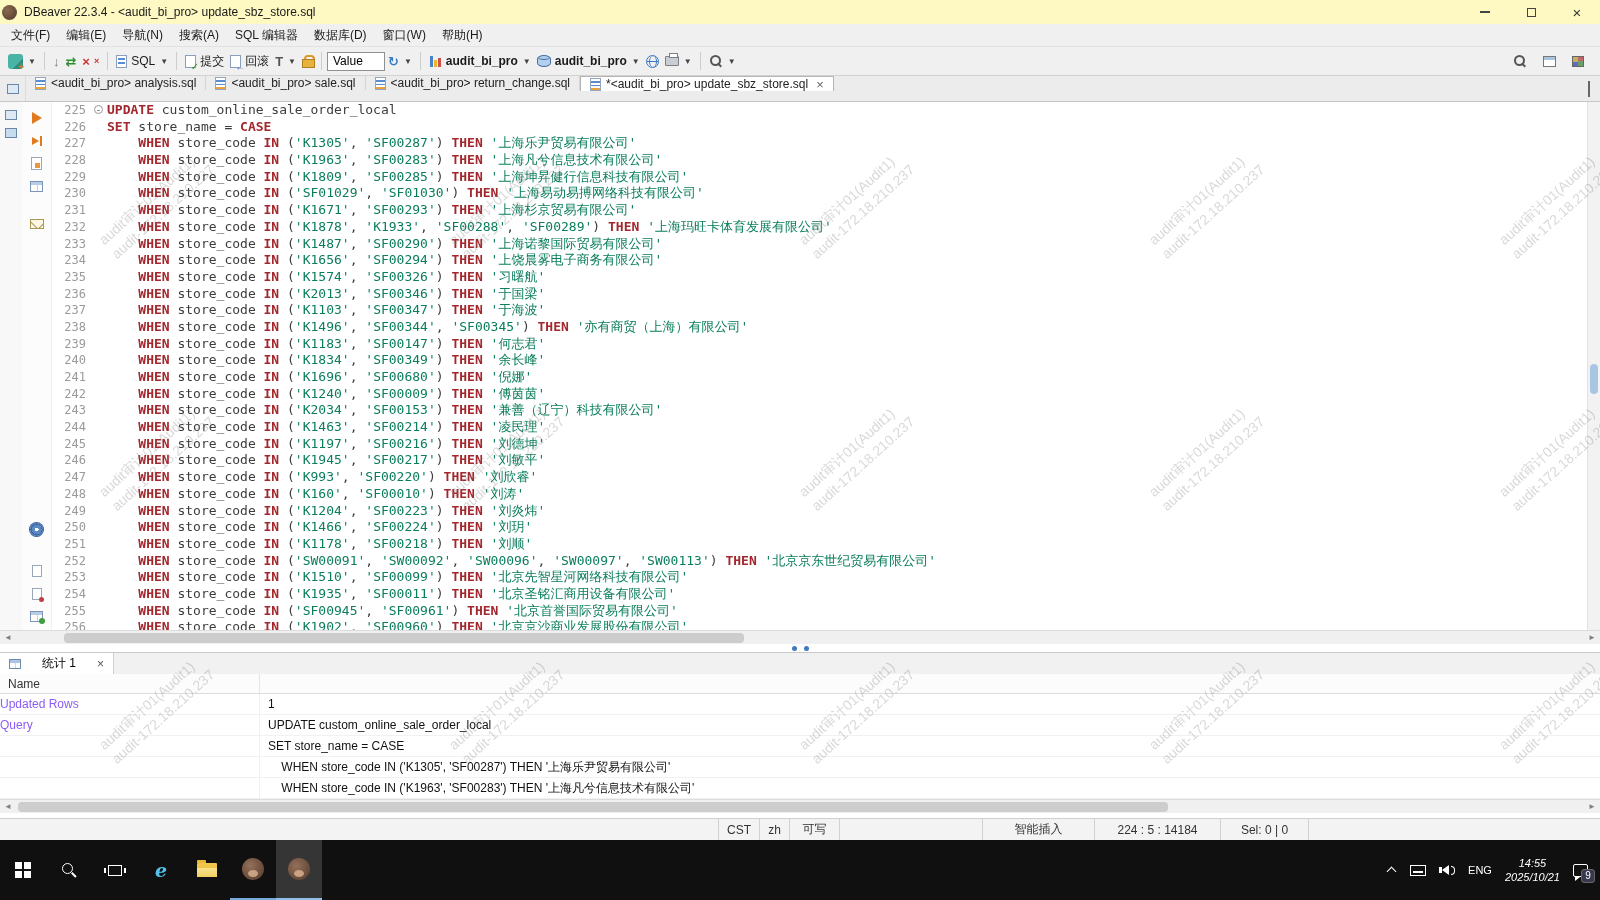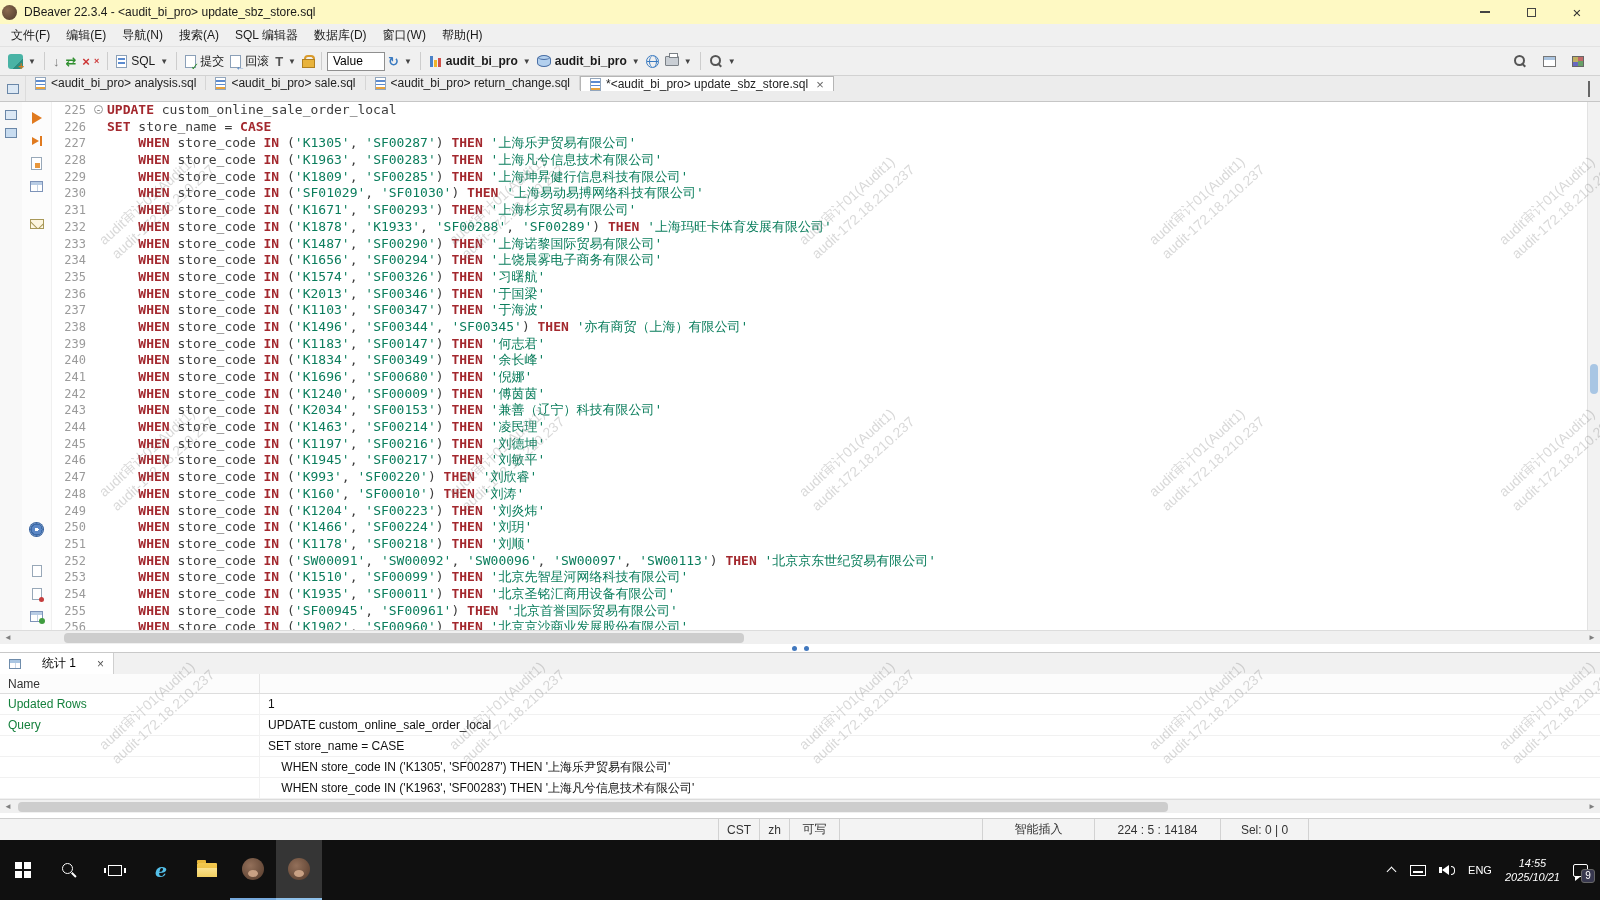--- a/index.html
+++ b/index.html
@@ -119,21 +119,21 @@
   .panel-tabs { height:22px; flex:none; background:#f1f1f1; border-top:1px solid #c9c9c9; display:flex; align-items:stretch; }
   .ptab { display:flex; align-items:center; gap:21px; padding:0 9px; background:#fff; border-right:1px solid #cfcfcf; }
   .tbl-ic { width:12px; height:10px; border:1px solid #6f8cab; background-color:#fff;
     background-image:linear-gradient(#aac6e2 0 3px, transparent 3px), linear-gradient(to right, transparent 0 5px, #ccd8e6 5px 6px, transparent 6px); }
   .ptab-close { color:#555; font-size:12px; line-height:1; }
 
   .grid-header { height:20px; flex:none; display:flex; align-items:center; background:#fcfcfc; border-bottom:1px solid #ddd; color:#333;gap:42px; }
   .gh-name { width:260px; padding-left:8px; border-right:1px solid #e5e5e5; height:100%; display:flex; align-items:center; }
   .gh-value { flex:1; padding-left:8px; }
   .grow { height:21px; display:flex; align-items:center; border-bottom:1px solid #f1f1f1; background:#fff; }
-  .gc-name { width:260px; padding-left:8px; border-right:1px solid #f1f1f1; height:100%; display:flex; align-items:center; color:#15803d; }
+  .gc-name { width:260px; padding-left:0; border-right:1px solid #f1f1f1; height:100%; display:flex; align-items:center; color:#8b5cf6; }
   .gc-value { flex:1; padding-left:8px; white-space:pre; color:#111; }
 
   
   .statusbar { height:22px; flex:none; margin-top:auto; background:#f3f3f3; border-top:1px solid #cfcfcf; display:flex; align-items:center; color:#333; }
   .sb-spacer { flex:1; }
   .sb-seg { height:100%; display:flex; align-items:center; justify-content:center; border-left:1px solid #d2d2d2; padding:0 8px; flex:none; }
   .sb-tail { width:292px; border-left:1px solid #d2d2d2; height:100%; flex:none; }
 
   
   .wm-layer { position:absolute; inset:0; pointer-events:none; z-index:50; }

